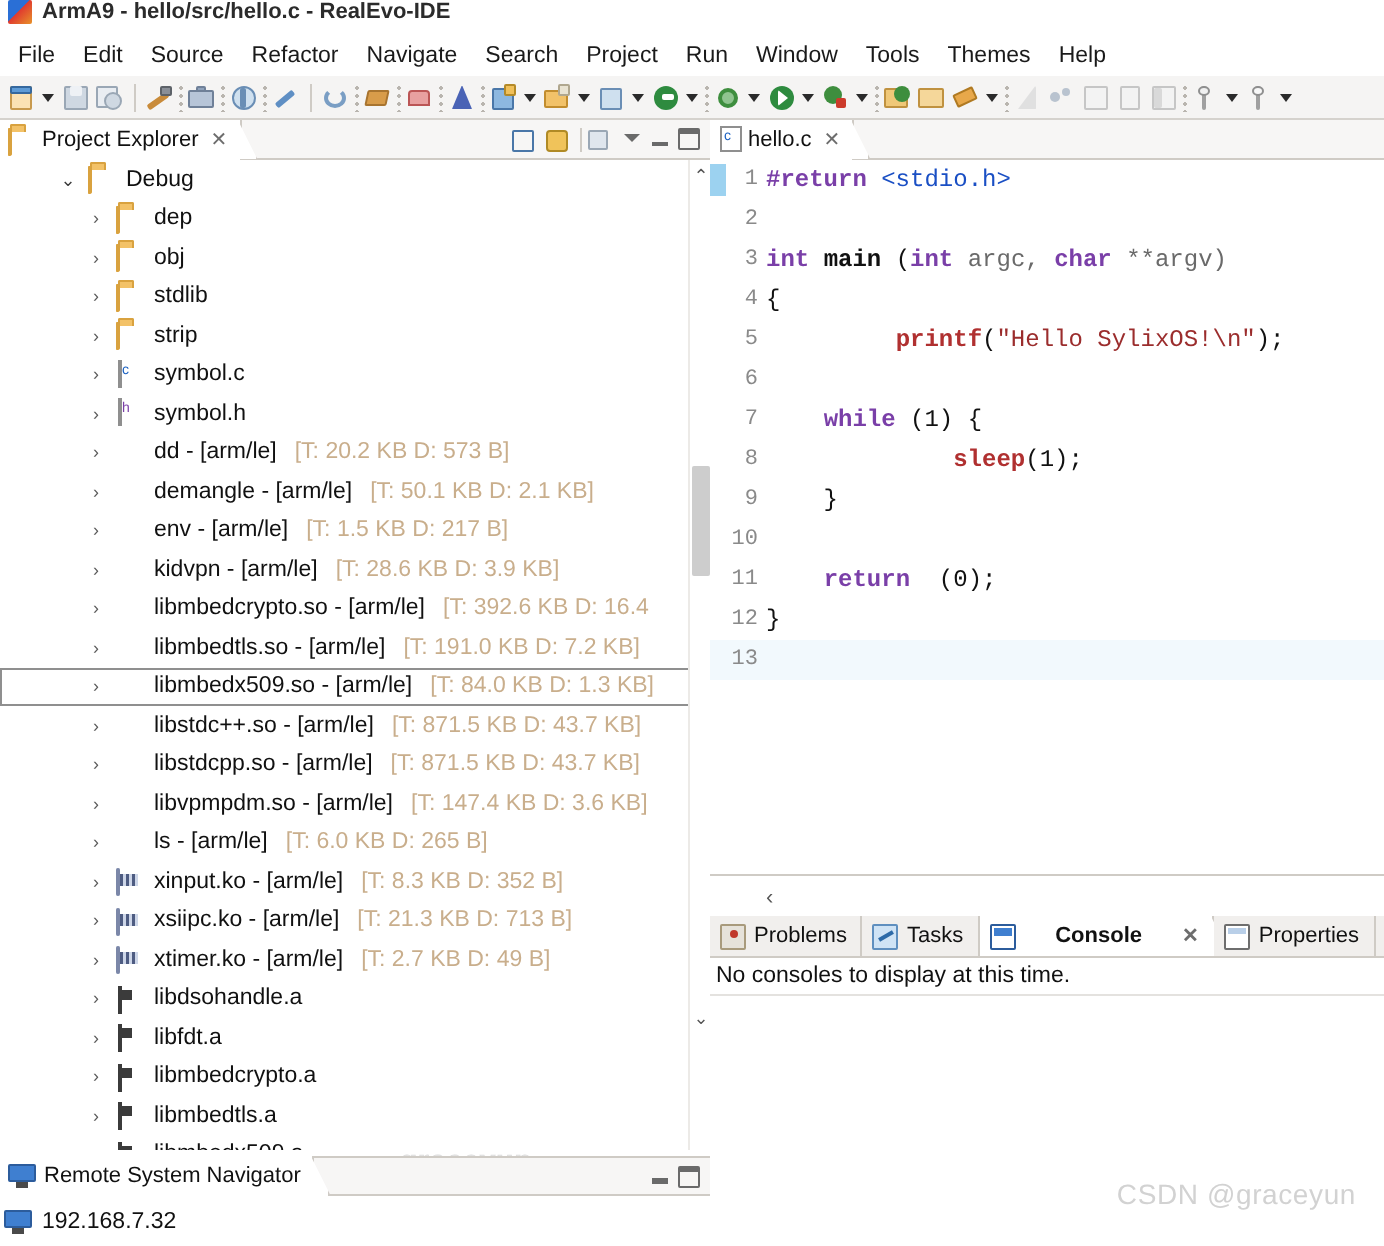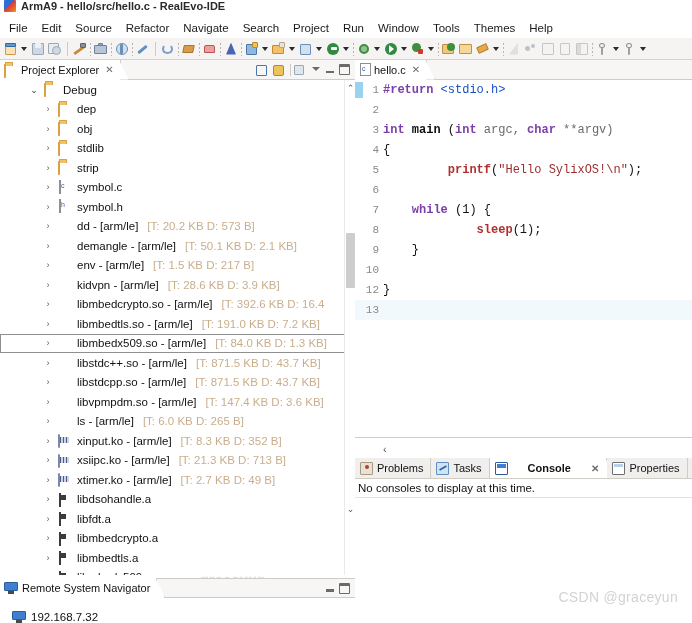--- a/index.html
+++ b/index.html
@@ -178,21 +178,21 @@
   .wm-tree {
     position:absolute; left:200px; top:512px; font-size:14px;
     color:#e4e4e4; font-weight:600; letter-spacing:0.5px;
     -webkit-text-stroke:0.4px #dcdcdc;
     pointer-events:none;
   }
 
   
   .rsn { position:absolute; left:0; right:0; bottom:0; height:45px; background:#ffffff; }
   .rsn .viewtabs { background:#f7f6f5; border-top:1px solid #cfcbc5; }
-  .rsn-body { height:25px; display:flex; align-items:flex-end; gap:5px; padding-left:12px; font-size:11.5px; color:#111;}
+  .rsn-body { height:25px; display:flex; align-items:center; gap:5px; padding-left:2px; font-size:11.5px; color:#111;}
   .ico-monitor {
     width:14px; height:12px; position:relative; flex:none;
   }
   .ico-monitor .scr {
     position:absolute; left:0; top:0; width:14px; height:9px;
     background:#3f7fd0; border:1px solid #2c5c9c; border-radius:1px;
   }
   .ico-monitor .base {
     position:absolute; left:4px; top:9px; width:6px; height:3px; background:#4a4a4a;
   }
@@ -676,20 +676,21 @@
             <div class="eline"><span class="gutter">1</span><span class="code"><span class="k-pre">#return </span><span class="k-inc">&lt;stdio.h&gt;</span></span></div>
             <div class="eline"><span class="gutter">2</span><span class="code"></span></div>
             <div class="eline"><span class="gutter">3</span><span class="code"><span class="k-type">int </span><span class="k-fn">main </span><span class="k-plain">(</span><span class="k-type">int </span><span class="k-param">argc, </span><span class="k-type">char </span><span class="k-param">**argv)</span></span></div>
             <div class="eline"><span class="gutter">4</span><span class="code"><span class="k-plain">{</span></span></div>
             <div class="eline"><span class="gutter">5</span><span class="code"><span class="k-plain">    </span><span class="k-call">printf</span><span class="k-plain">(</span><span class="k-str">"Hello SylixOS!\n"</span><span class="k-plain">);</span></span></div>
             <div class="eline"><span class="gutter">6</span><span class="code"></span></div>
             <div class="eline"><span class="gutter">7</span><span class="code"><span class="k-plain">    </span><span class="k-kw">while</span><span class="k-plain"> (1) {</span></span></div>
             <div class="eline"><span class="gutter">8</span><span class="code"><span class="k-plain">        </span><span class="k-call">sleep</span><span class="k-plain">(1);</span></span></div>
             <div class="eline"><span class="gutter">9</span><span class="code"><span class="k-plain">    }</span></span></div>
             <div class="eline"><span class="gutter">10</span><span class="code"></span></div>
+            <div class="eline"><span class="gutter">11</span><span class="code"><span class="k-plain">    </span><span class="k-kw">return</span><span class="k-plain">  (0);</span></span></div>
             <div class="eline"><span class="gutter">12</span><span class="code"><span class="k-plain">}</span></span></div>
             <div class="eline cur-line"><span class="gutter">13</span><span class="code"></span></div>
           </div>
 
         <div class="editor-bottom">
           <span class="ed-chev">‹</span>
         </div>
       </div>
 
       <div class="bottom-panel">

